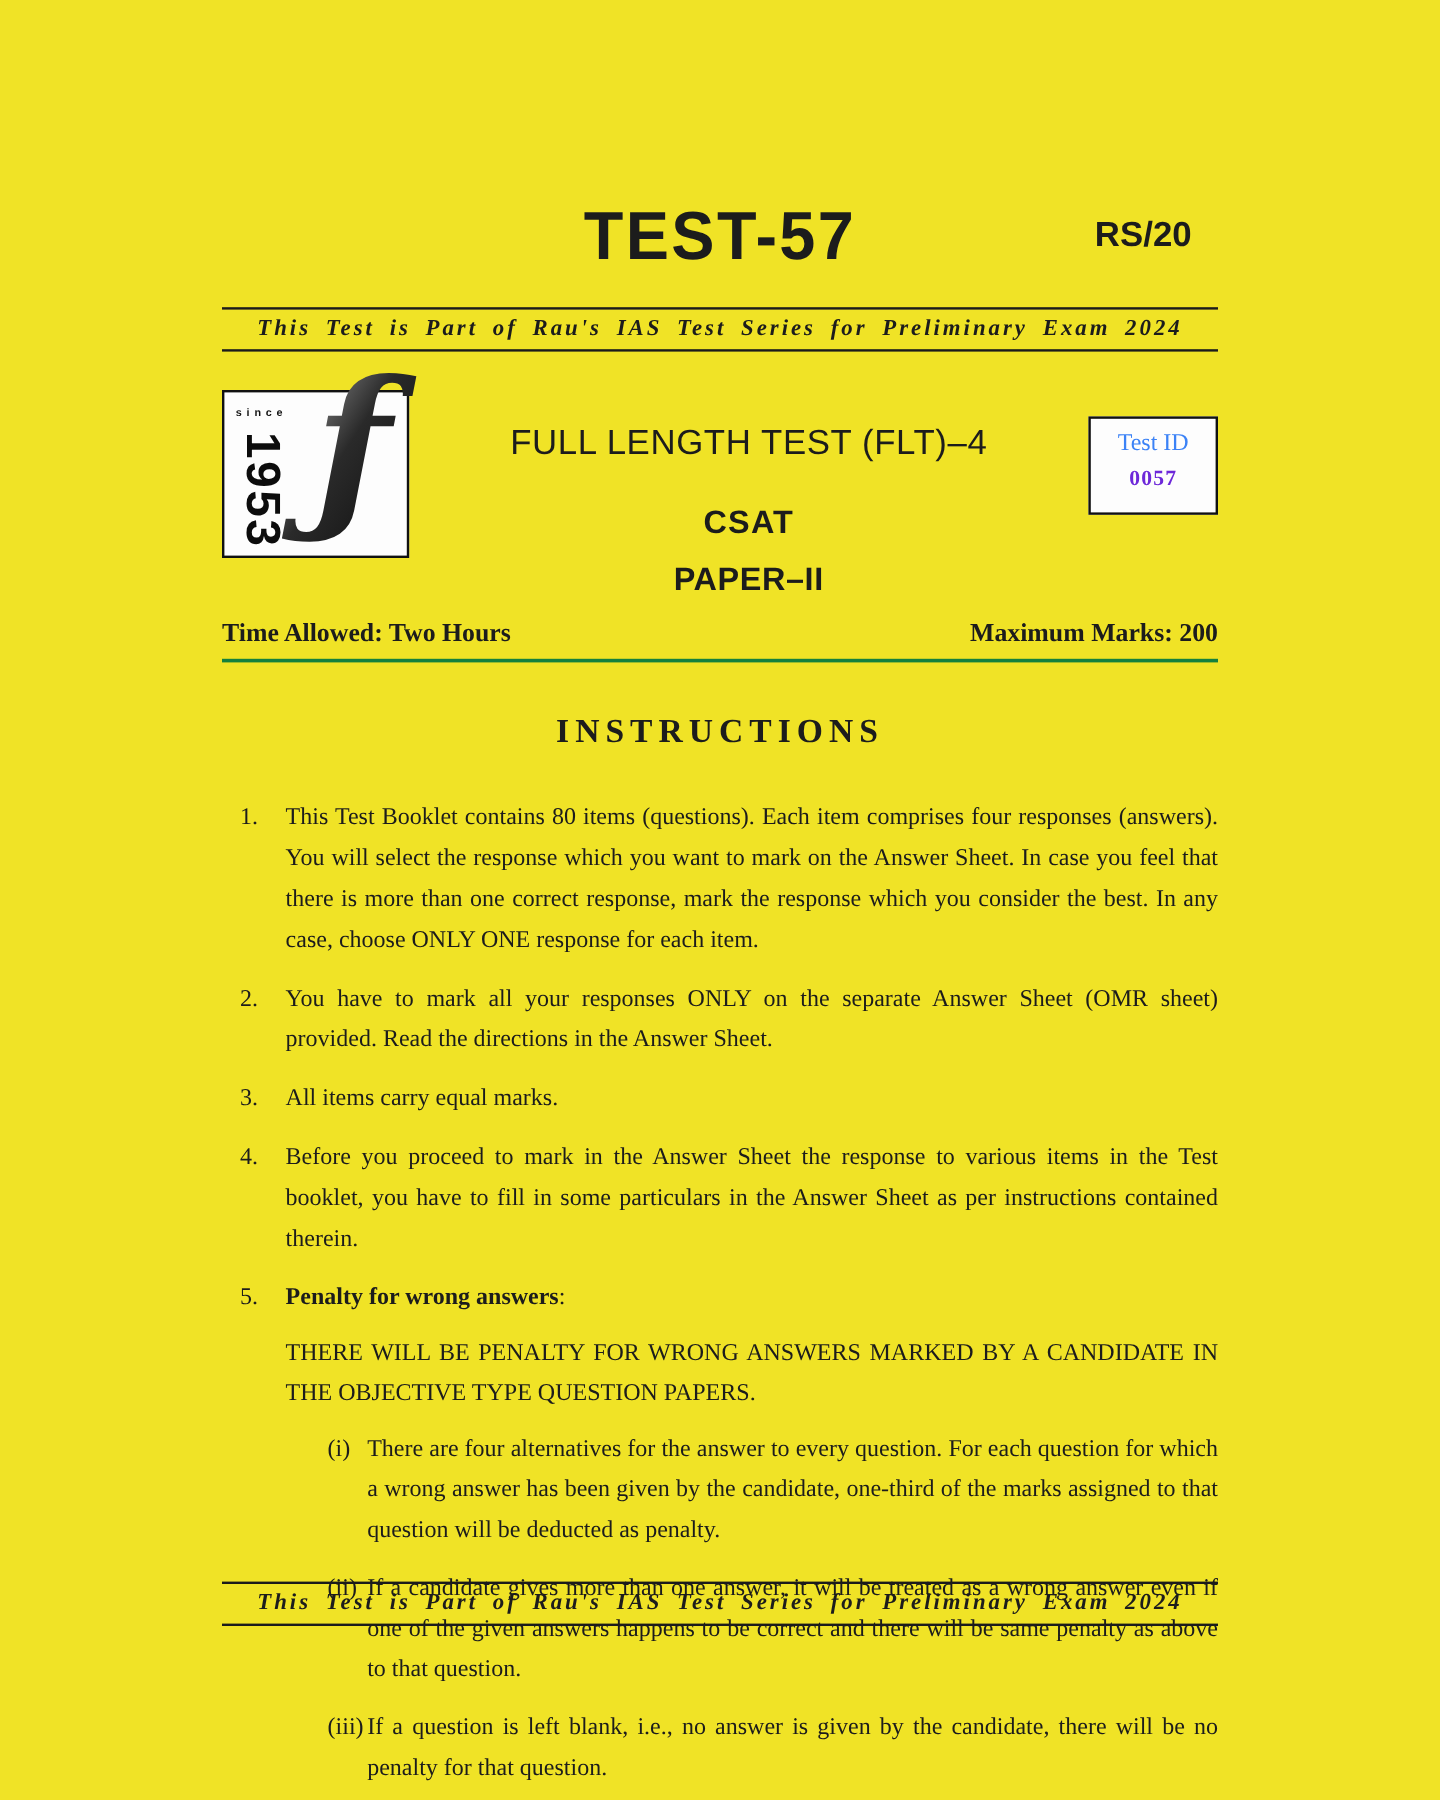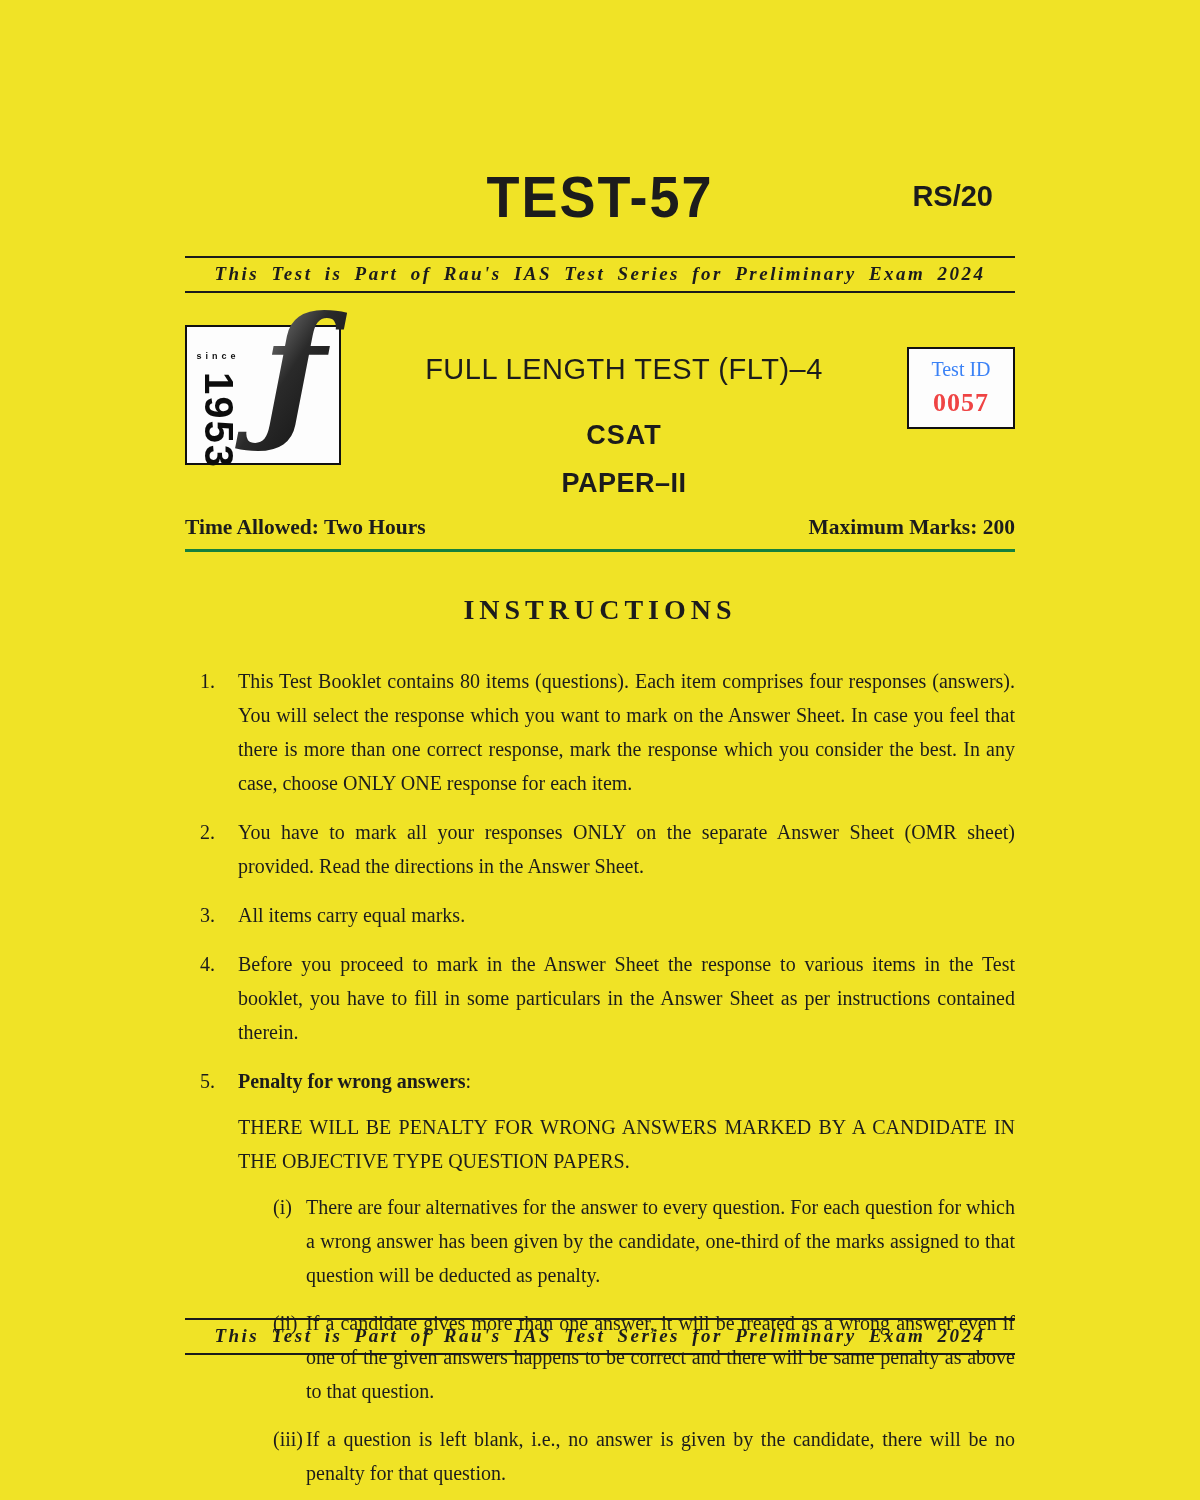--- a/index.html
+++ b/index.html
@@ -34,21 +34,21 @@
     font-style:italic; font-weight:700; font-size:19px;
     letter-spacing:2.5px; word-spacing:5px;
   }
 
   
   .info-row { margin-top:32px; display:flex; align-items:flex-start; }
   .logo-box {
     width:156px; height:140px; background:#fdfdfd;
     border:2.5px solid #111; display:flex; flex-shrink:0;
   }
-  .logo-left { width:62px; padding-top:24px; text-align:center; }
+  .logo-left { width:62px; padding-top:12px; text-align:center; }
   .since {
     font-family:"Liberation Sans", sans-serif;
     font-size:9px; font-weight:700; letter-spacing:4px; color:#111;
   }
   .year-wrap { height:118px; display:flex; align-items:center; justify-content:center; }
   .year {
     font-family:"Liberation Sans", sans-serif;
     font-weight:900; font-size:40px; letter-spacing:2px; color:#0c0c0c;
     transform:rotate(90deg); white-space:nowrap;
   }
@@ -58,21 +58,21 @@
   .t1 { margin-top:28px; font-weight:400; font-size:29px; letter-spacing:0.5px; }
   .t2 { margin-top:34px; font-weight:900; font-size:27px; letter-spacing:1px; }
   .t3 { margin-top:17px; font-weight:900; font-size:27px; letter-spacing:0.5px; }
 
   .testid-box {
     width:108px; height:82px; background:#fdfdfd;
     border:2px solid #111; flex-shrink:0; margin-top:22px;
     text-align:center;
   }
   .testid-label { margin-top:9px; font-size:20px; color:#3b82f6; }
-  .testid-value { margin-top:7px; font-size:26px; font-weight:600; letter-spacing:1px; color:#ef4444; }
+  .testid-value { margin-top:7px; font-size:18px; font-weight:600; letter-spacing:1px; color:#6d28d9; }
 
   
   .time-row {
     margin-top:16px; display:flex; justify-content:space-between;
     font-weight:700; font-size:21.5px;
     border-bottom:3px solid #15803d; padding-bottom:9px;align-items:flex-end;
   }
 
   
   .instructions-heading {

